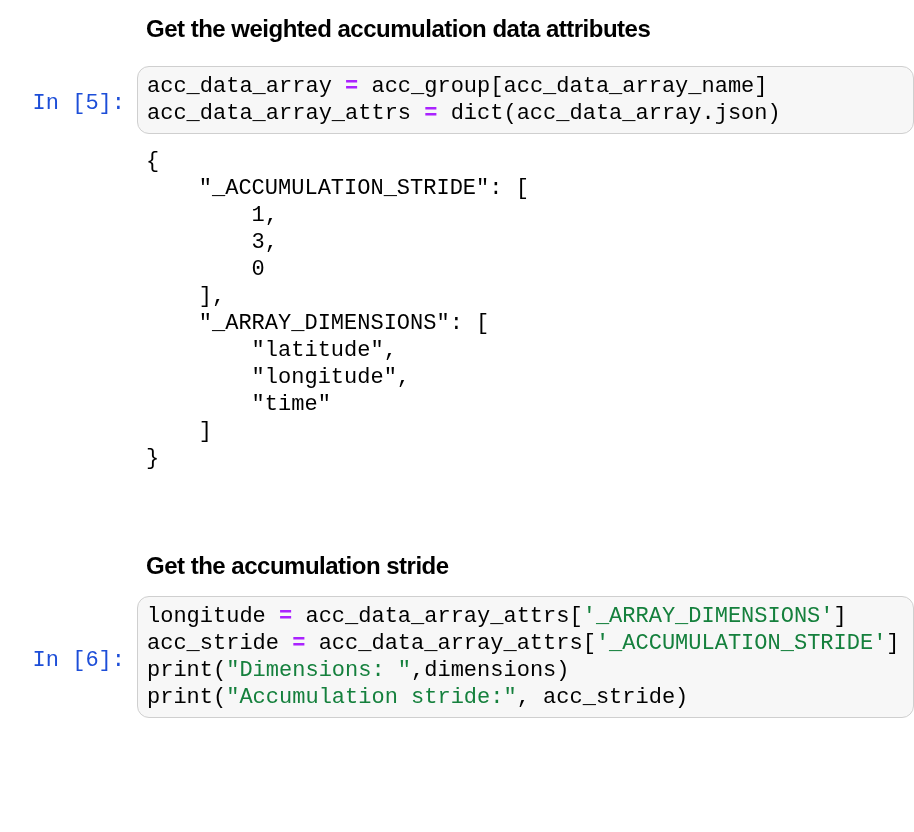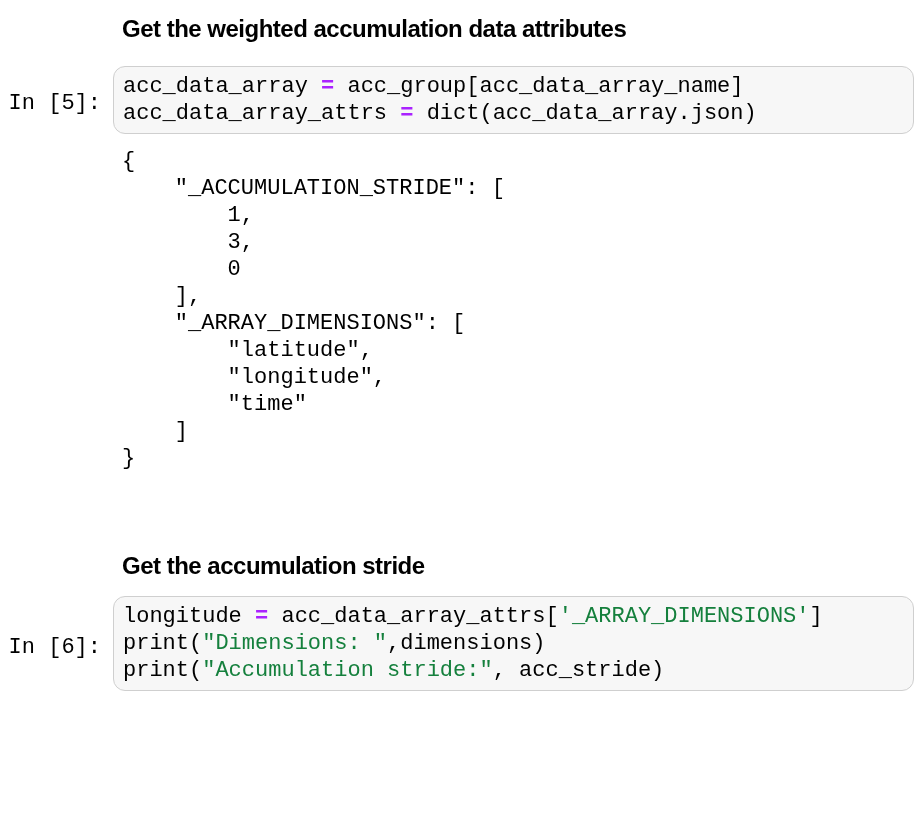--- a/index.html
+++ b/index.html
@@ -21,22 +21,23 @@
   }
   .prompt-col {
     flex: 0 0 113px;
     width: 113px;
     box-sizing: border-box;
     text-align: right;
     padding-right: 12px;
     font-family: "Liberation Mono", monospace;
     font-size: 22px;
     line-height: 27px;
-    color: #000000;
+    color: #1d4ed8;
     white-space: nowrap;
+    margin-left: 24px;
   }
   .code-cell .prompt-col {
     padding-top: 7px; 
   }
   .content-col {
     flex: 1 1 auto;
     min-width: 0;
   }
   
   .md-cell-1 { margin-bottom: 23px; }
@@ -127,18 +128,19 @@
     <h3 class="md-heading">Get the accumulation stride</h3>
   </div>
 </div>
 
 <div class="code-cell-block">
   <div class="cell code-cell">
     <div class="prompt-col">In [6]:</div>
     <div class="content-col">
       <div class="input-area">
           <div class="code-line"><span>longitude </span><span class="tok-o">=</span><span> acc_data_array_attrs[</span><span class="tok-s">'_ARRAY_DIMENSIONS'</span><span>]</span></div>
+          <div class="code-line"><span>acc_stride </span><span class="tok-o">=</span><span> acc_data_array_attrs[</span><span class="tok-s">'_ACCUMULATION_STRIDE'</span><span>]</span></div>
           <div class="code-line"><span class="tok-b">print</span><span>(</span><span class="tok-s">"Dimensions: "</span><span>,dimensions)</span></div>
           <div class="code-line"><span class="tok-b">print</span><span>(</span><span class="tok-s">"Accumulation stride:"</span><span>, acc_stride)</span></div>
         </div>
     </div>
   </div>
 </div>
 
 </body></html>

